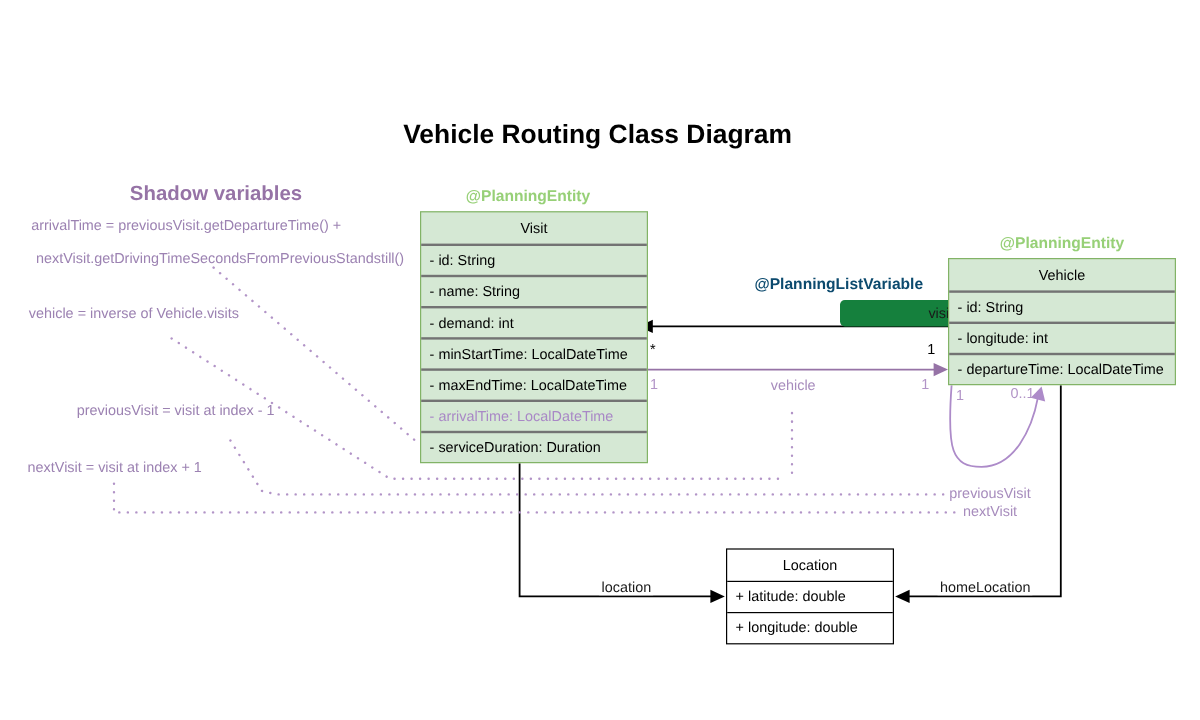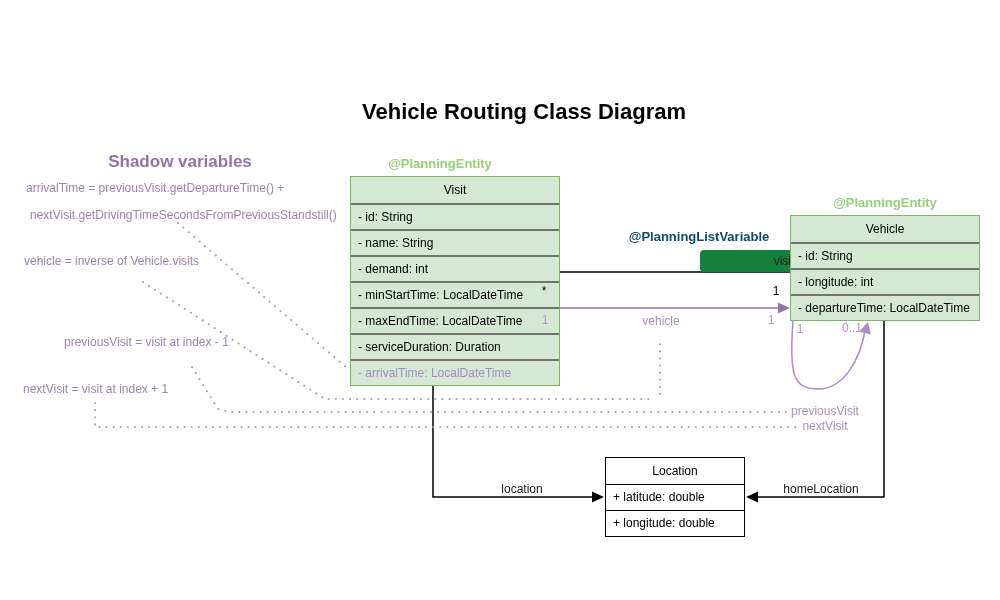--- a/index.html
+++ b/index.html
@@ -55,43 +55,43 @@
 
     <path d="M 793,321 C 789,375 793,389 818,389 C 845,389 860,358 865,331" fill="none" stroke="#ad8bc9" stroke-width="1.5"></path>
     <polygon points="868,322 871,334.5 859,331.5" fill="#ad8bc9"></polygon>
 
     <path d="M 178,223 L 347,368" fill="none" stroke="#b294c7" stroke-width="2" stroke-linecap="round" stroke-dasharray="0.1 7"></path>
     <path d="M 143,282 L 325,399 L 655,399 M 660,394 L 660,338" fill="none" stroke="#b294c7" stroke-width="2" stroke-linecap="round" stroke-dasharray="0.1 7"></path>
     <path d="M 192,367 L 218,409 L 230,412 L 786,412" fill="none" stroke="#b294c7" stroke-width="2" stroke-linecap="round" stroke-dasharray="0.1 7"></path>
     <path d="M 95,403 L 95,427 L 796,427" fill="none" stroke="#b294c7" stroke-width="2" stroke-linecap="round" stroke-dasharray="0.1 7"></path>
   </svg>
 
-  <div class="lbl title" style="left:524px;top:112px;">Vehicle Routing Class Diagram</div>
+  <div class="lbl title" style="left:498px;top:112px;">Vehicle Routing Class Diagram</div>
 
   <div class="lbl shadow-title" style="left:180px;top:162px;">Shadow variables</div>
   <div class="shadow-line" style="left:30px;top:207px;">nextVisit.getDrivingTimeSecondsFromPreviousStandstill()</div>
   <div class="shadow-line" style="left:26px;top:180px;">arrivalTime = previousVisit.getDepartureTime() +</div>
   <div class="shadow-line" style="left:24px;top:253px;">vehicle = inverse of Vehicle.visits</div>
   <div class="shadow-line" style="left:23px;top:334px;padding-left:41px;">previousVisit = visit at index - 1</div>
   <div class="shadow-line" style="left:23px;top:381px;">nextVisit = visit at index + 1</div>
 
   <div class="lbl entity-anno" style="left:440px;top:163px;">@PlanningEntity</div>
   <div class="lbl entity-anno" style="left:885px;top:202px;">@PlanningEntity</div>
   <div class="lbl listvar-anno" style="left:699px;top:236px;">@PlanningListVariable</div>
   <div class="badge">visits</div>
 
-  <div class="uml green" style="left:350px;top:176px;width:210px;height:210px;">
+  <div class="uml green" style="left:350px;top:176px;width:190px;height:210px;">
     <div class="hdr">Visit</div>
     <div class="row">- id: String</div>
     <div class="row">- name: String</div>
     <div class="row">- demand: int</div>
     <div class="row">- minStartTime: LocalDateTime</div>
     <div class="row">- maxEndTime: LocalDateTime</div>
+    <div class="row purple-text">- arrivalTime: LocalDateTime</div>
     <div class="row">- serviceDuration: Duration</div>
-    <div class="row purple-text">- arrivalTime: LocalDateTime</div>
   </div>
 
   <div class="uml green" style="left:790px;top:215px;width:190px;height:106px;">
     <div class="hdr">Vehicle</div>
     <div class="row">- id: String</div>
     <div class="row">- longitude: int</div>
     <div class="row">- departureTime: LocalDateTime</div>
   </div>
 
   <div class="uml plain" style="left:605px;top:457px;width:140px;height:80px;">

